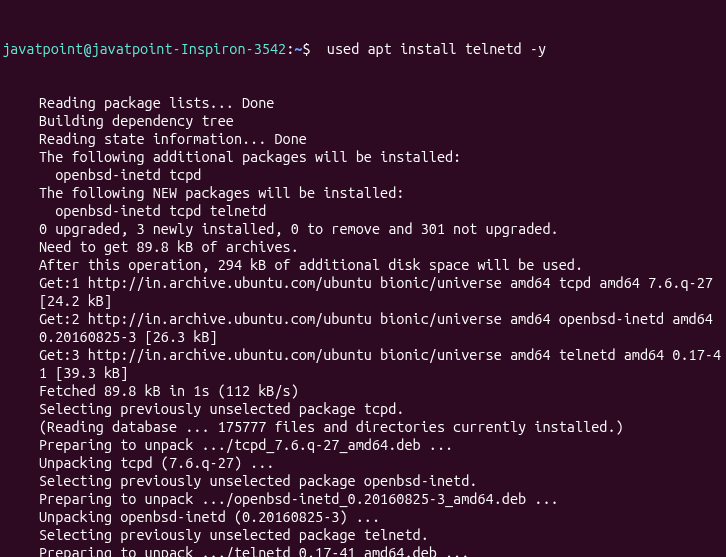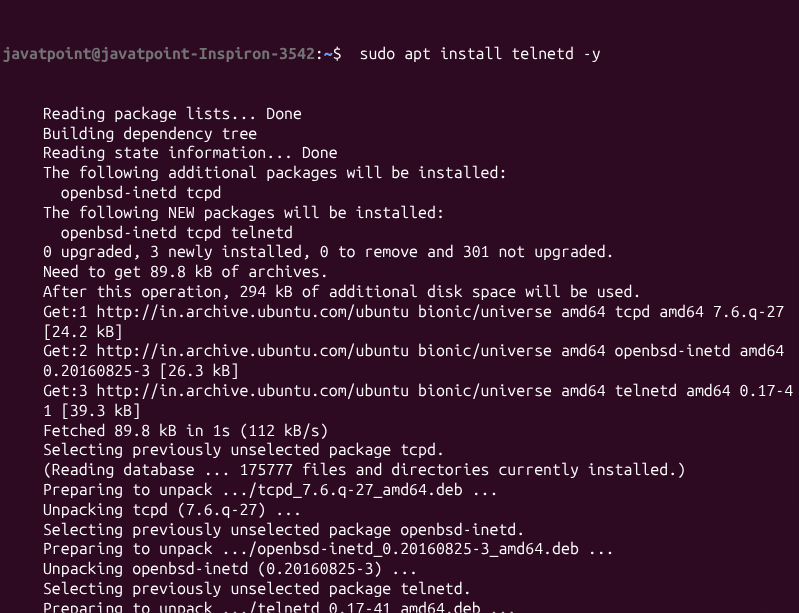--- a/index.html
+++ b/index.html
@@ -12,26 +12,26 @@
     font-size: 14.5px;
     line-height: 18px;
     color: #ffffff;
     overflow: hidden;
   }
   .terminal {
     padding: 4px 2px;
     white-space: pre-wrap;
     word-break: break-all;
   }
-  .prompt-user { color: #737373; font-weight: bold; }
+  .prompt-user { color: #5eead4; font-weight: normal; }
   .prompt-colon { color: #ffffff; }
   .prompt-path { color: #6c9ef8; font-weight: bold; }
   .prompt-dollar { color: #ffffff; }
   .cmd { color: #ffffff; }
   .out { color: #ffffff; padding-left: 37px; }
 </style>
 </head>
 <body>
 
 <div class="terminal">
-  <div><span class="prompt-user">javatpoint@javatpoint-Inspiron-3542</span><span class="prompt-colon">:</span><span class="prompt-path">~</span><span class="prompt-dollar">$</span><span class="cmd">  sudo apt install telnetd -y</span></div>
+  <div><span class="prompt-user">javatpoint@javatpoint-Inspiron-3542</span><span class="prompt-colon">:</span><span class="prompt-path">~</span><span class="prompt-dollar">$</span><span class="cmd">  used apt install telnetd -y</span></div>
   <div id="output"><div class="out">Reading package lists... Done</div><div class="out">Building dependency tree       </div><div class="out">Reading state information... Done</div><div class="out">The following additional packages will be installed:</div><div class="out">  openbsd-inetd tcpd</div><div class="out">The following NEW packages will be installed:</div><div class="out">  openbsd-inetd tcpd telnetd</div><div class="out">0 upgraded, 3 newly installed, 0 to remove and 301 not upgraded.</div><div class="out">Need to get 89.8 kB of archives.</div><div class="out">After this operation, 294 kB of additional disk space will be used.</div><div class="out">Get:1 http://in.archive.ubuntu.com/ubuntu bionic/universe amd64 tcpd amd64 7.6.q-27 [24.2 kB]</div><div class="out">Get:2 http://in.archive.ubuntu.com/ubuntu bionic/universe amd64 openbsd-inetd amd64 0.20160825-3 [26.3 kB]</div><div class="out">Get:3 http://in.archive.ubuntu.com/ubuntu bionic/universe amd64 telnetd amd64 0.17-41 [39.3 kB]</div><div class="out">Fetched 89.8 kB in 1s (112 kB/s)</div><div class="out">Selecting previously unselected package tcpd.</div><div class="out">(Reading database ... 175777 files and directories currently installed.)</div><div class="out">Preparing to unpack .../tcpd_7.6.q-27_amd64.deb ...</div><div class="out">Unpacking tcpd (7.6.q-27) ...</div><div class="out">Selecting previously unselected package openbsd-inetd.</div><div class="out">Preparing to unpack .../openbsd-inetd_0.20160825-3_amd64.deb ...</div><div class="out">Unpacking openbsd-inetd (0.20160825-3) ...</div><div class="out">Selecting previously unselected package telnetd.</div><div class="out">Preparing to unpack .../telnetd_0.17-41_amd64.deb ...</div></div>
 </div>
 
 </body></html>

